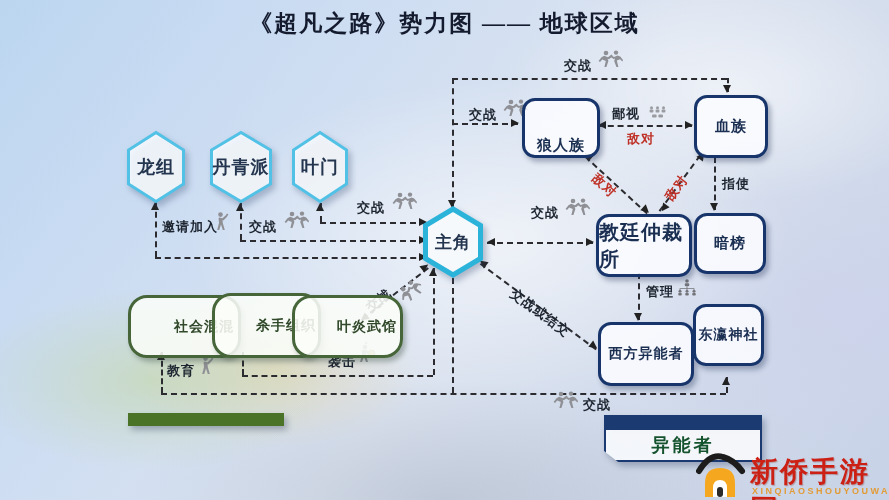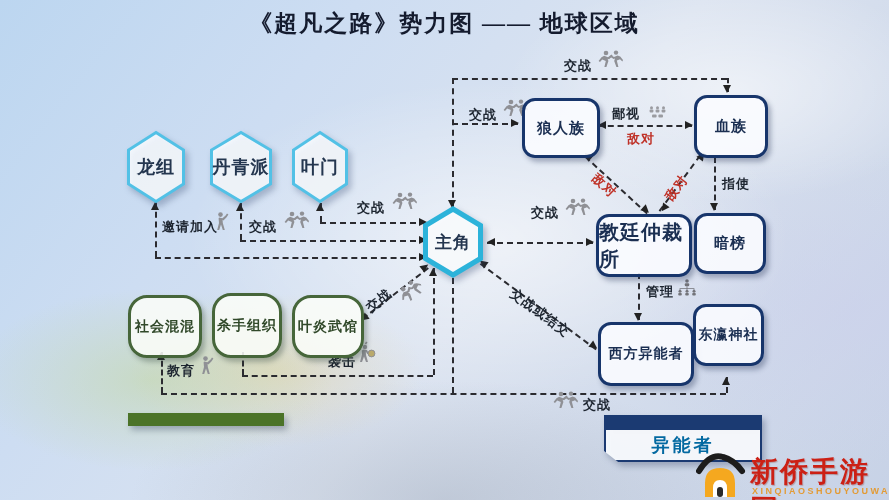--- a/index.html
+++ b/index.html
@@ -22,36 +22,36 @@
   .banner{position:absolute;filter:drop-shadow(3px 4px 3px rgba(45,60,95,.35));}
   .banner-bar{height:13px;}
   .banner-body{display:flex;align-items:center;justify-content:center;
     background:rgba(251,253,255,.92);font-size:18px;font-weight:700;letter-spacing:3px;
     clip-path:polygon(0 0,100% 0,100% 100%,14px 100%,0 calc(100% - 11px));}
   .banner-blue .banner-bar{background:#0f9edb;}
   .banner-blue .banner-body{box-shadow:inset 0 0 0 2px #74c6e8;color:#16305c;}
   .banner-green .banner-bar{background:#4b7328;}
   .banner-green .banner-body{box-shadow:inset 0 0 0 2px #46663a;color:#2e4a20;}
   .banner-navy .banner-bar{background:#1b3a72;}
-  .banner-navy .banner-body{box-shadow:inset 0 0 0 2px #1b3a72;color:#0369a1;}
+  .banner-navy .banner-body{box-shadow:inset 0 0 0 2px #1b3a72;color:#14532d;}
   
   .hex{position:absolute;}
   .hex svg{position:absolute;left:0;top:0;filter:drop-shadow(3px 4px 3px rgba(50,70,110,.35));}
   .hex span{position:absolute;left:0;top:0;width:100%;height:100%;display:flex;
     align-items:center;justify-content:center;font-weight:700;font-size:18px;
     color:#24364f;letter-spacing:1px;}
   
   .nbox{position:absolute;display:flex;align-items:center;justify-content:center;
     background:rgba(250,252,255,.88);border:3px solid #17356b;border-radius:13px;
     font-weight:700;font-size:15px;color:#1b2f52;letter-spacing:1px;
     box-shadow:3px 4px 5px rgba(40,55,90,.35);}
   .gbox{position:absolute;display:flex;align-items:center;justify-content:center;
     background:rgba(250,253,248,.88);border:3px solid #46663a;border-radius:19px;
     font-weight:700;font-size:14px;color:#31492a;letter-spacing:1px;
-    box-shadow:3px 4px 5px rgba(50,70,60,.35);}
+    box-shadow:3px 4px 5px rgba(50,70,60,.35);padding-left:39px;}
   
   .hl{position:absolute;height:0;border-top:2px dashed #2b2b30;}
   .vl{position:absolute;width:0;border-left:2px dashed #2b2b30;}
   .dl{position:absolute;height:0;border-top:2px dashed #2b2b30;transform-origin:0 0;}
   
   .ar{position:absolute;width:0;height:0;}
   .ar-up{border-left:4px solid transparent;border-right:4px solid transparent;border-bottom:8px solid #222;}
   .ar-down{border-left:4px solid transparent;border-right:4px solid transparent;border-top:8px solid #222;}
   .ar-left{border-top:4px solid transparent;border-bottom:4px solid transparent;border-right:8px solid #222;}
   .ar-right{border-top:4px solid transparent;border-bottom:4px solid transparent;border-left:8px solid #222;}
@@ -298,21 +298,21 @@
       </svg>
     <span>叶门</span>
   </div>
   <div class="hex" style="left:422px;top:206px;width:62px;height:72px;">
     <svg width="62" height="72" viewBox="0 0 62 72">
         <polygon points="31,3 58.5,19.5 58.5,52.5 31,69 3.5,52.5 3.5,19.5" fill="rgba(252,254,255,.92)" stroke="#2cb3da" stroke-width="5"></polygon>
       </svg>
     <span style="font-size:17px;">主角</span>
   </div>
 
-  <div class="nbox" style="left:522px;top:98px;width:72px;height:54px;">
+  <div class="nbox" style="left:522px;top:98px;width:72px;height:54px;align-items:flex-end;">
     <span>狼人族</span>
   </div>
   <div class="nbox" style="left:694px;top:95px;width:68px;height:57px;">
     <span>血族</span>
   </div>
   <div class="nbox" style="left:596px;top:214px;width:90px;height:57px;font-size:20px;">
     <span>教廷仲裁所</span>
   </div>
   <div class="nbox" style="left:694px;top:213px;width:66px;height:55px;">
     <span>暗榜</span>

